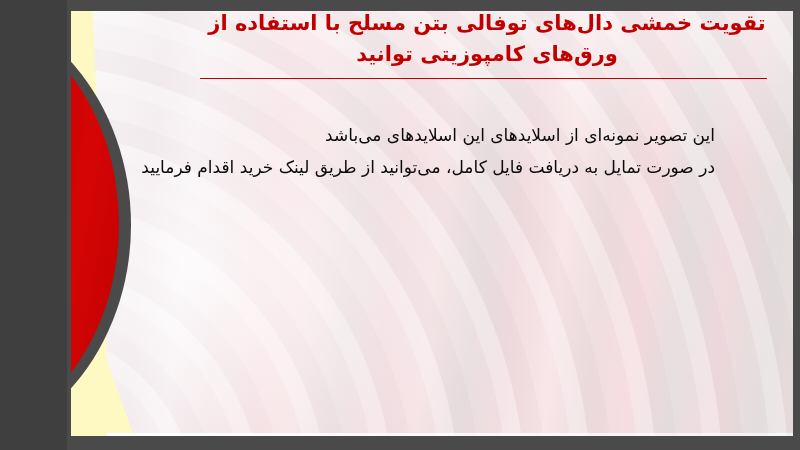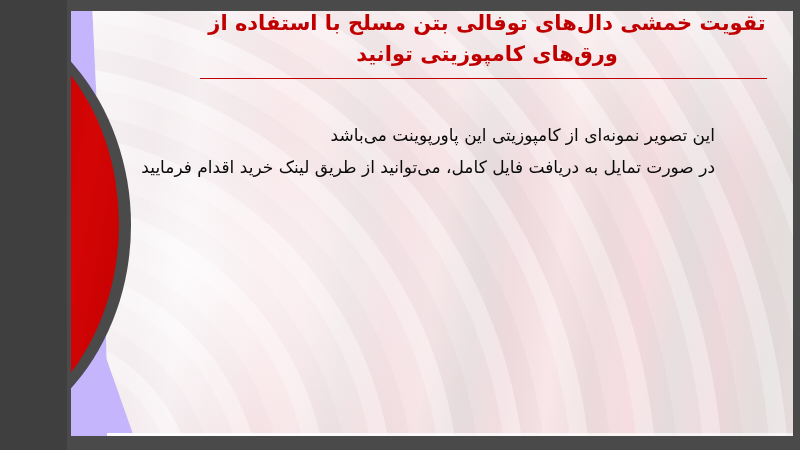--- a/index.html
+++ b/index.html
@@ -14,21 +14,21 @@
     overflow: hidden;
     font-family: "DejaVu Sans", "Liberation Sans", sans-serif;
   }
 
   
   #slide {
     position: relative;
     width: 733px;
     height: 450px;
     overflow: hidden;
-    background: #c4b5fd;
+    background: #fef9c3;
   }
 
   
   .frame-band {
     position: absolute;
     background: #4a4a4a;
   }
   .frame-top    { left: 0;  top: 0;    width: 800px; height: 11px; }
   .frame-bottom { left: 0;  bottom: 0; width: 800px; height: 14px; }
   .frame-right  { right: 0; top: 0;    width: 7px;   height: 450px; }
@@ -207,17 +207,17 @@
   <div class="frame-band frame-right"></div>
   <div class="frame-band frame-left"></div>
 
   <div class="title-block">
     <div class="title-line">تقویت خمشی دال‌های توفالی بتن مسلح با استفاده از</div>
     <div class="title-line">ورق‌های کامپوزیتی توانید</div>
   </div>
   <div class="title-rule"></div>
 
   <div class="body-block">
-    <div class="body-line">این تصویر نمونه‌ای از کامپوزیتی این پاورپوینت می‌باشد</div>
+    <div class="body-line">این تصویر نمونه‌ای از اسلایدهای این اسلایدهای می‌باشد</div>
     <div class="body-line">در صورت تمایل به دریافت فایل کامل، می‌توانید از طریق لینک خرید اقدام فرمایید</div>
   </div>
 
 </div>
 
 </body></html>

